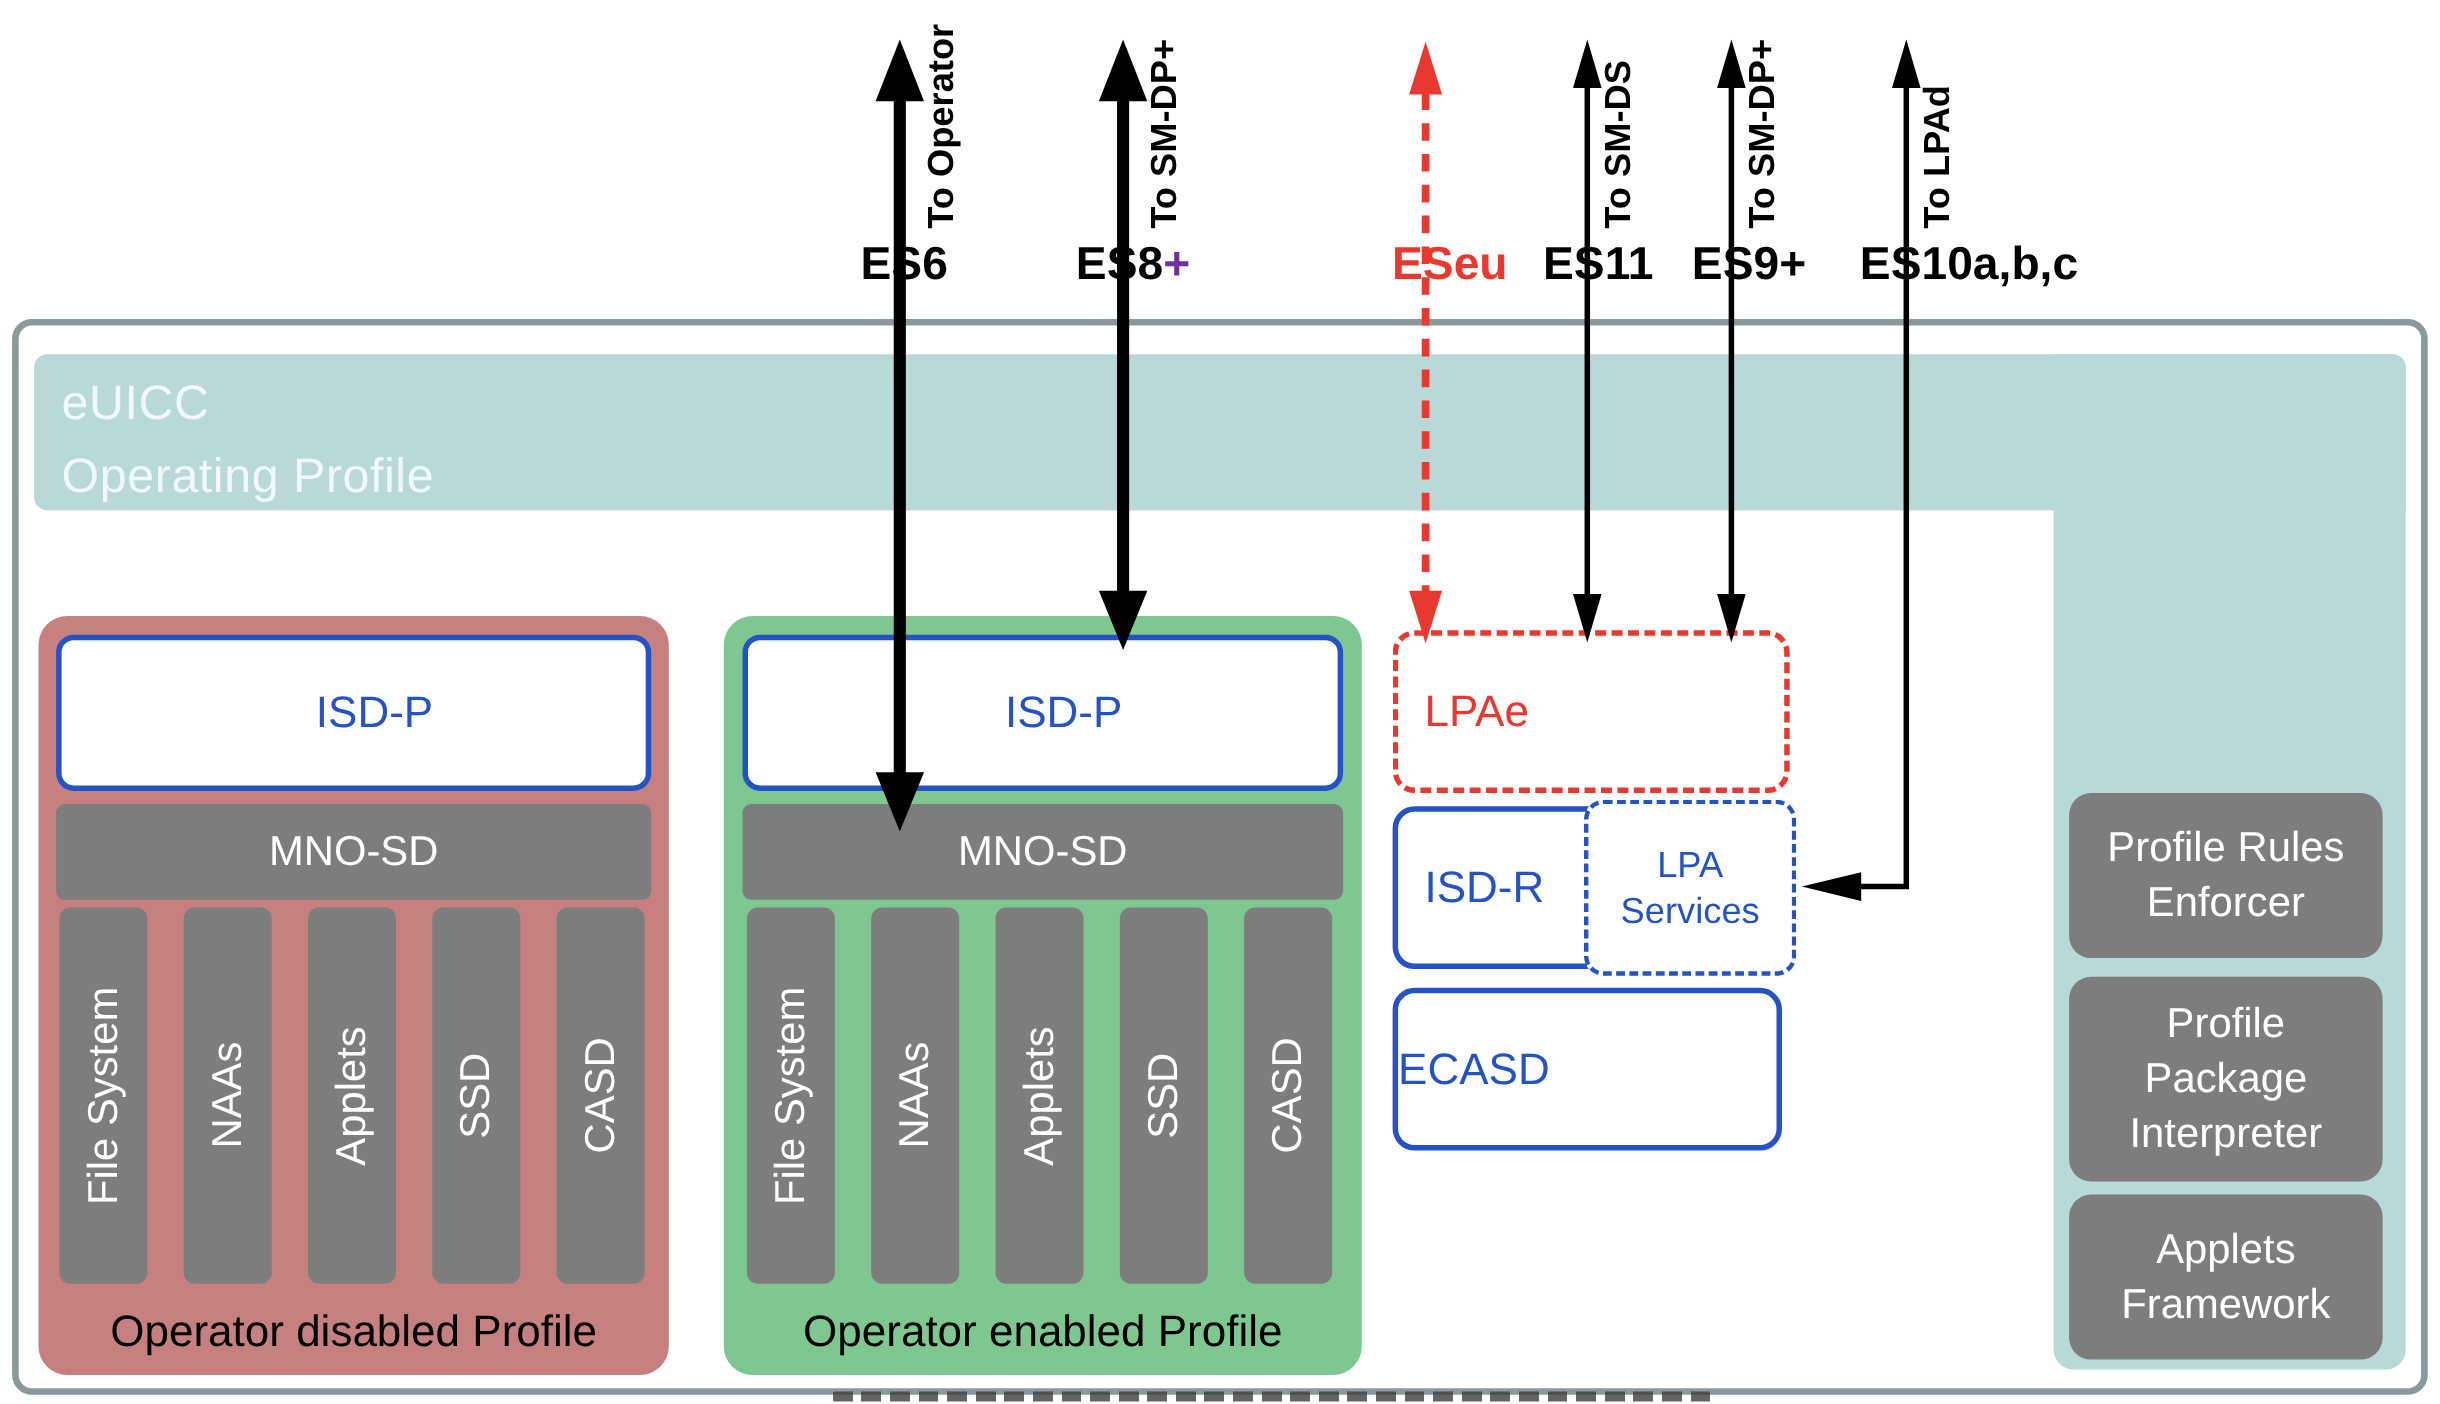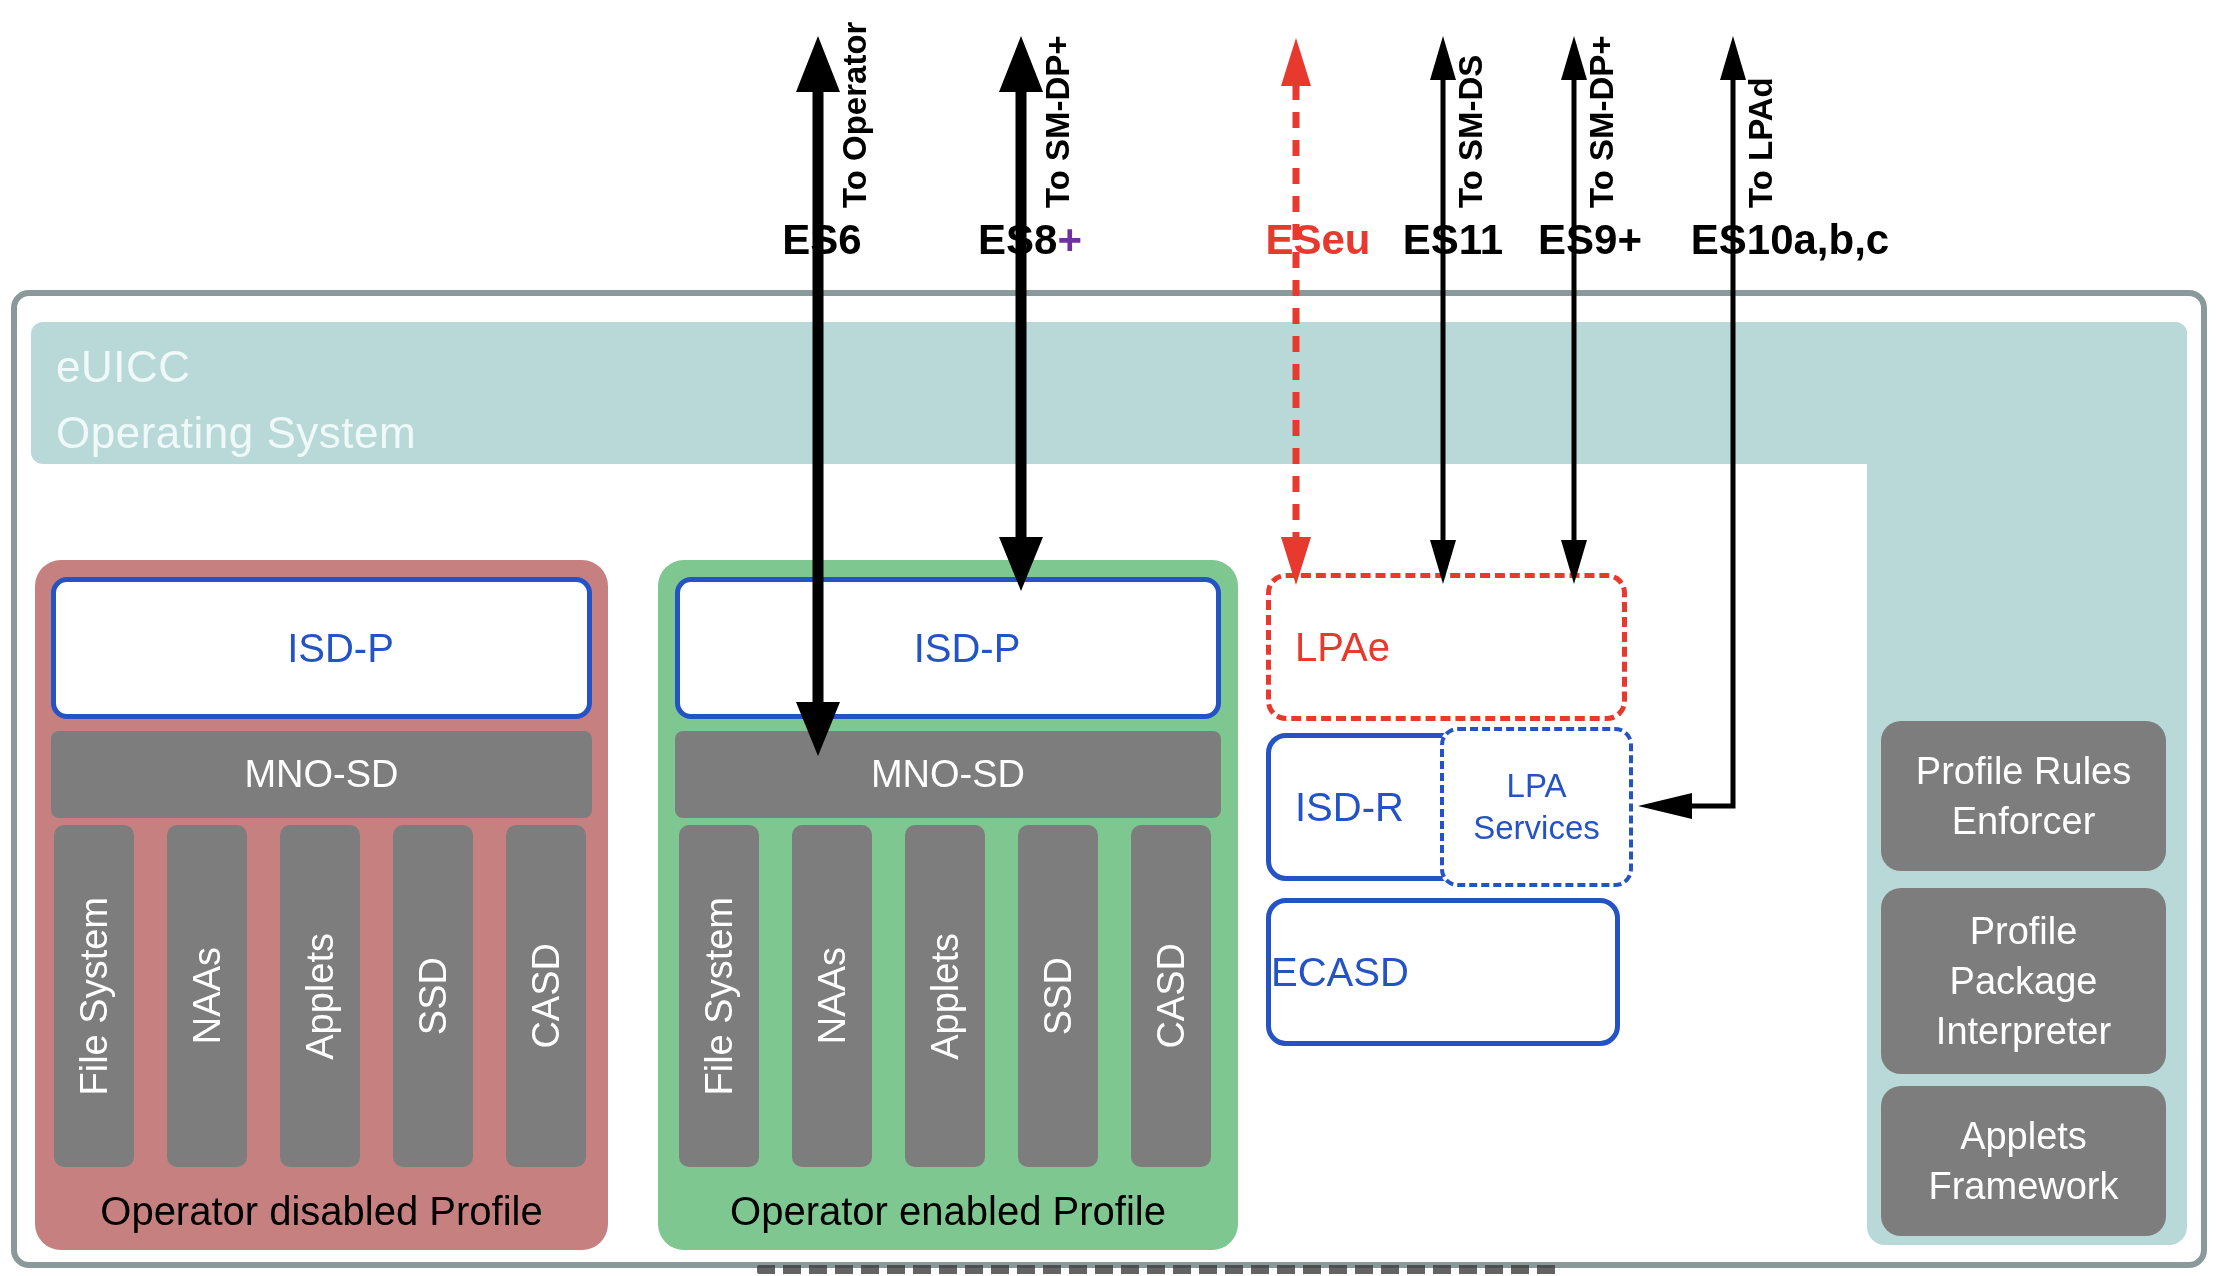--- a/index.html
+++ b/index.html
@@ -86,21 +86,21 @@
 <body>
 
 <div id="stage">
 
   <div class="outer"></div>
 
   <div class="teal-top"></div>
   <div class="teal-right"></div>
   <div class="os-title">
     <div>eUICC</div>
-    <div>Operating System</div>
+    <div>Operating Profile</div>
   </div>
 
   <div class="profile disabled">
     <div class="isdp">ISD-P</div>
     <div class="mnosd">MNO-SD</div>
     <div class="bar">
         <span>File System</span>
       </div>
     <div class="bar">
         <span>NAAs</span>

